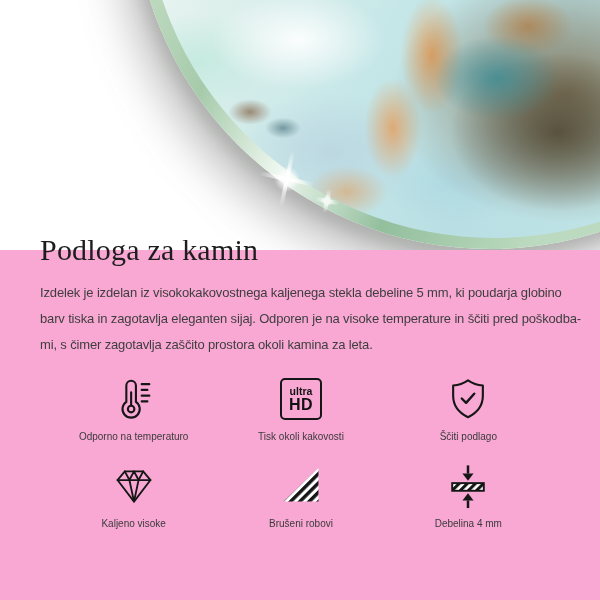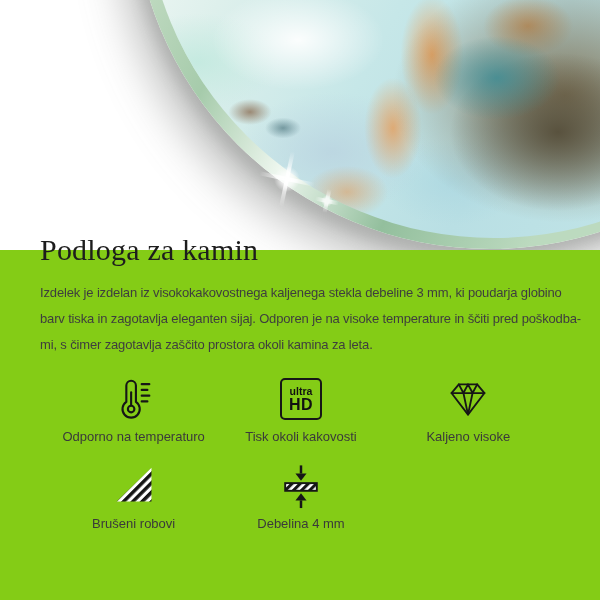--- a/index.html
+++ b/index.html
@@ -1,16 +1,16 @@
 <!DOCTYPE html>
 <html><head>
 <meta charset="utf-8">
 <style>
   html,body{margin:0;padding:0;background:#fff;}
-  .page{position:relative;width:600px;height:600px;background:#84cc16;overflow:hidden;
+  .page{position:relative;width:600px;height:600px;background:#f9a8d4;overflow:hidden;
         font-family:"Liberation Sans",sans-serif;}
 
   
   .hero{position:relative;width:600px;height:250px;overflow:hidden;background:#fff;}
   .disc-shadow{position:absolute;left:133px;top:-465px;width:714px;height:714px;border-radius:50%;
                background:transparent;
                box-shadow:-16px 26px 44px rgba(105,108,105,.42), -4px 10px 14px rgba(95,98,95,.22);}
   .glass-edge{position:absolute;inset:0;
               background:linear-gradient(115deg,#d9e9d6 5%,#a6cbab 34%,#eef7ef 50%,#93bf9d 68%,#bcdabf 90%);
               -webkit-clip-path:circle(357px at 490px -108px);clip-path:circle(357px at 490px -108px);}
@@ -47,21 +47,21 @@
   .content{position:relative;margin-top:-18px;padding:0 44px 0 40px;}
   .title{font-family:"Liberation Serif","DejaVu Serif",serif;font-size:30px;line-height:35px;
          color:#1d1d1d;font-weight:400;letter-spacing:.2px;}
   .desc{margin-top:13px;font-size:13px;line-height:26px;color:#3e3e3e;letter-spacing:-.15px;}
   .desc div{white-space:nowrap;}
 
   
   .features{margin-top:17px;padding:0 4px 0 10px;display:grid;grid-template-columns:repeat(3,1fr);row-gap:18px;}
   .feature{display:flex;flex-direction:column;align-items:center;}
   .icon-box{height:48px;display:flex;align-items:center;justify-content:center;}
-  .f-label{margin-top:7px;font-size:13px;line-height:14px;color:#3a3a3a;}
+  .f-label{margin-top:7px;font-size:10px;line-height:14px;color:#3a3a3a;}
   .icon-svg{stroke:#161616;fill:none;stroke-width:2.2;stroke-linecap:round;stroke-linejoin:round;}
   .uhd-box{width:42px;height:42px;border:2.5px solid #161616;border-radius:5px;box-sizing:border-box;
            display:flex;flex-direction:column;align-items:center;justify-content:center;color:#111;}
   .uhd-top{font-size:10.5px;font-weight:bold;line-height:11px;letter-spacing:0;}
   .uhd-bottom{font-size:16px;font-weight:bold;line-height:16px;letter-spacing:.5px;}
 </style>
 </head>
 <body>
 
 <div class="page">
@@ -81,21 +81,21 @@
         <span class="core"></span>
     </div>
   </div>
 
   <div class="content">
     <h1 class="title" style="margin:0;">
       <span>Podloga za kamin</span><br>
     </h1>
 
     <div class="desc">
-      <div>Izdelek je izdelan iz visokokakovostnega kaljenega stekla debeline 3 mm, ki poudarja globino</div>
+      <div>Izdelek je izdelan iz visokokakovostnega kaljenega stekla debeline 5 mm, ki poudarja globino</div>
       <div>barv tiska in zagotavlja eleganten sijaj. Odporen je na visoke temperature in ščiti pred poškodba-</div>
       <div>mi, s čimer zagotavlja zaščito prostora okoli kamina za leta.</div>
     </div>
 
     <div class="features">
 
       <div class="feature">
         <div class="icon-box">
           <svg class="icon-svg" width="46" height="46" viewBox="0 0 48 48">
             <path d="M16,27 V10 a5,5 0 0 1 10,0 V27 a9,9 0 1 1 -10,0 Z"></path>
@@ -113,20 +113,29 @@
       <div class="feature">
         <div class="icon-box">
           <div class="uhd-box">
             <span class="uhd-top">ultra</span>
             <span class="uhd-bottom">HD</span>
           </div>
         </div>
         <div class="f-label">Tisk okoli kakovosti</div>
       </div>
 
+      <div class="feature">
+        <div class="icon-box">
+          <svg class="icon-svg" width="46" height="46" viewBox="0 0 48 48">
+            <path d="M24,4.5 C28.5,7.5 34,9.4 39.5,9.9 V20.5 C39.5,31.5 33.2,38.4 24,43 C14.8,38.4 8.5,31.5 8.5,20.5 V9.9 C14,9.4 19.5,7.5 24,4.5 Z"></path>
+            <path d="M17.5,23.5 L22,28 L30.5,18.5" stroke-width="2.5"></path>
+          </svg>
+        </div>
+        <div class="f-label">Ščiti podlago</div>
+      </div>
 
       <div class="feature">
         <div class="icon-box">
           <svg class="icon-svg" width="46" height="44" viewBox="0 0 48 48" style="stroke-width:2;">
             <path d="M14,8 H34 L42,17.5 L24,41 L6,17.5 Z"></path>
             <path d="M6,17.5 H42"></path>
             <path d="M14,8 L19,17.5 L24,8 L29,17.5 L34,8"></path>
             <path d="M19,17.5 L24,41 L29,17.5"></path>
           </svg>
         </div>

